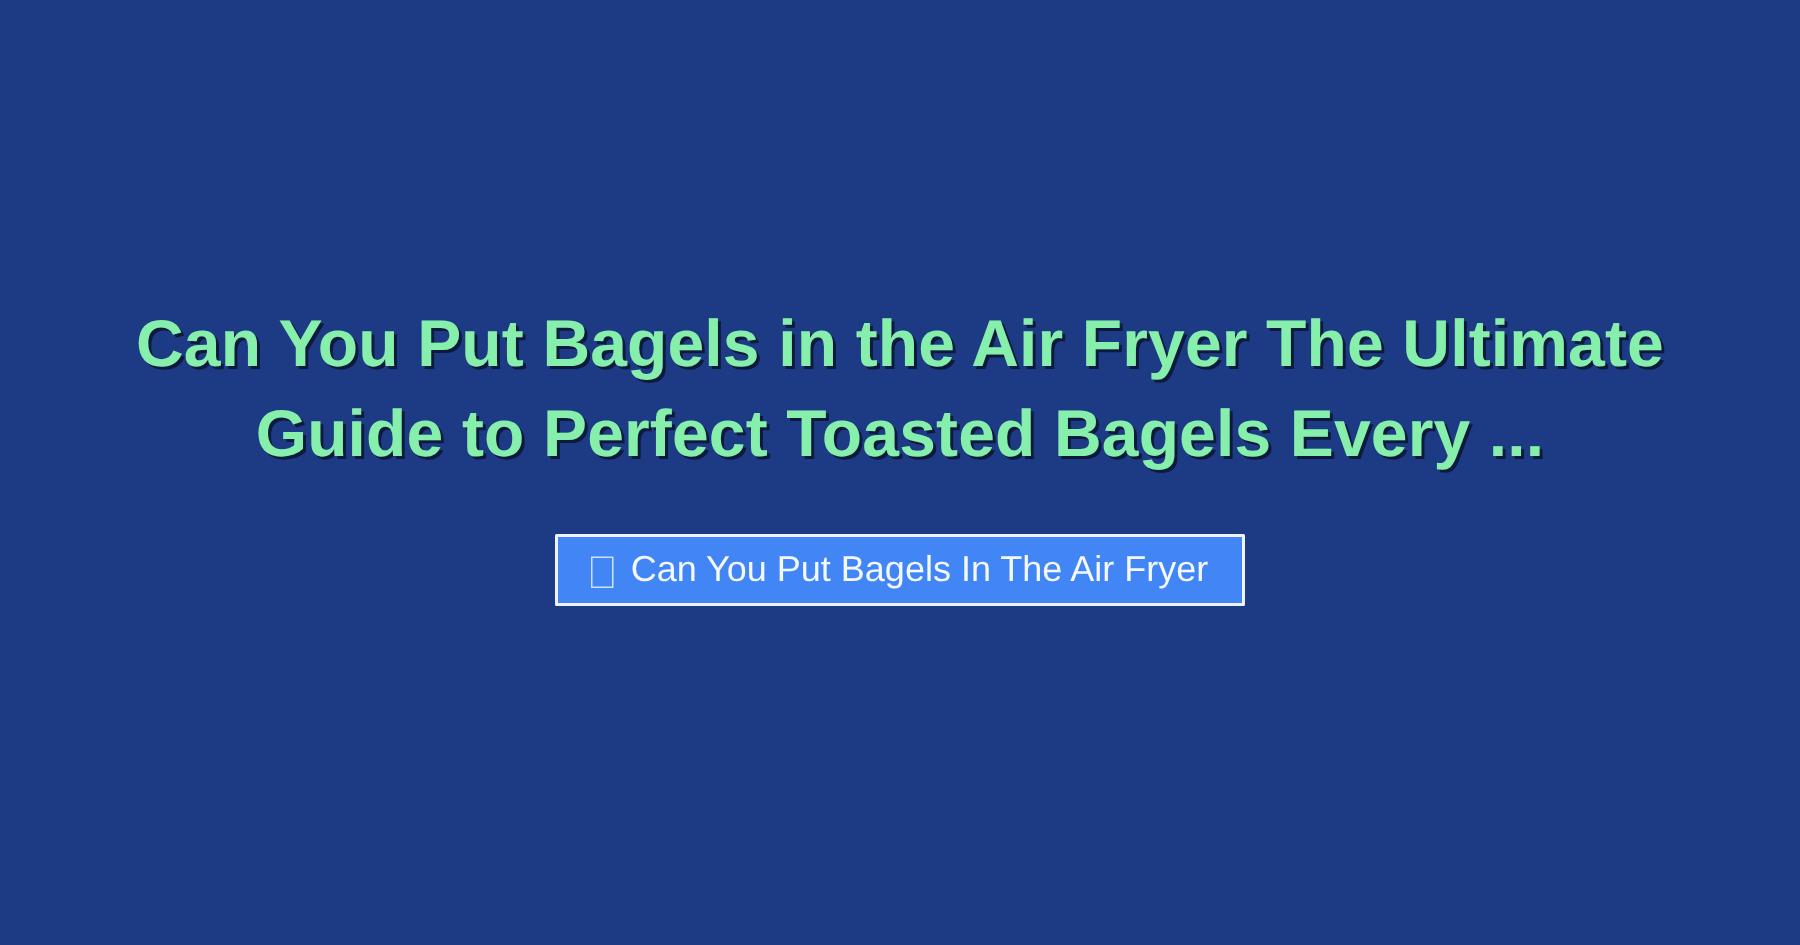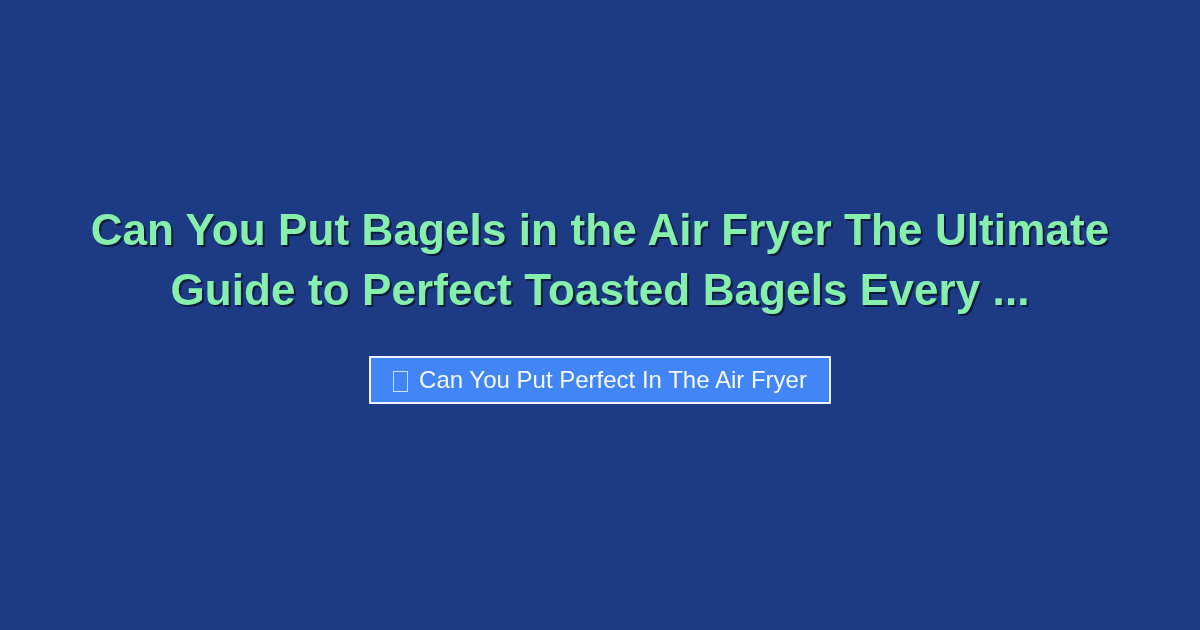--- a/index.html
+++ b/index.html
@@ -98,18 +98,18 @@
 <body>
 
 <div class="card">
   <div class="card-inner">
 
     <h1 class="headline">Can You Put Bagels in the Air Fryer The Ultimate Guide to Perfect Toasted Bagels Every ...</h1>
 
     <div class="badge-row">
       <div class="badge">
         <span class="badge-glyph"></span>
-        <span class="badge-label">Can You Put Perfect In The Air Fryer</span>
+        <span class="badge-label">Can You Put Bagels In The Air Fryer</span>
       </div>
     </div>
 
   </div>
 </div>
 
 </body></html>

